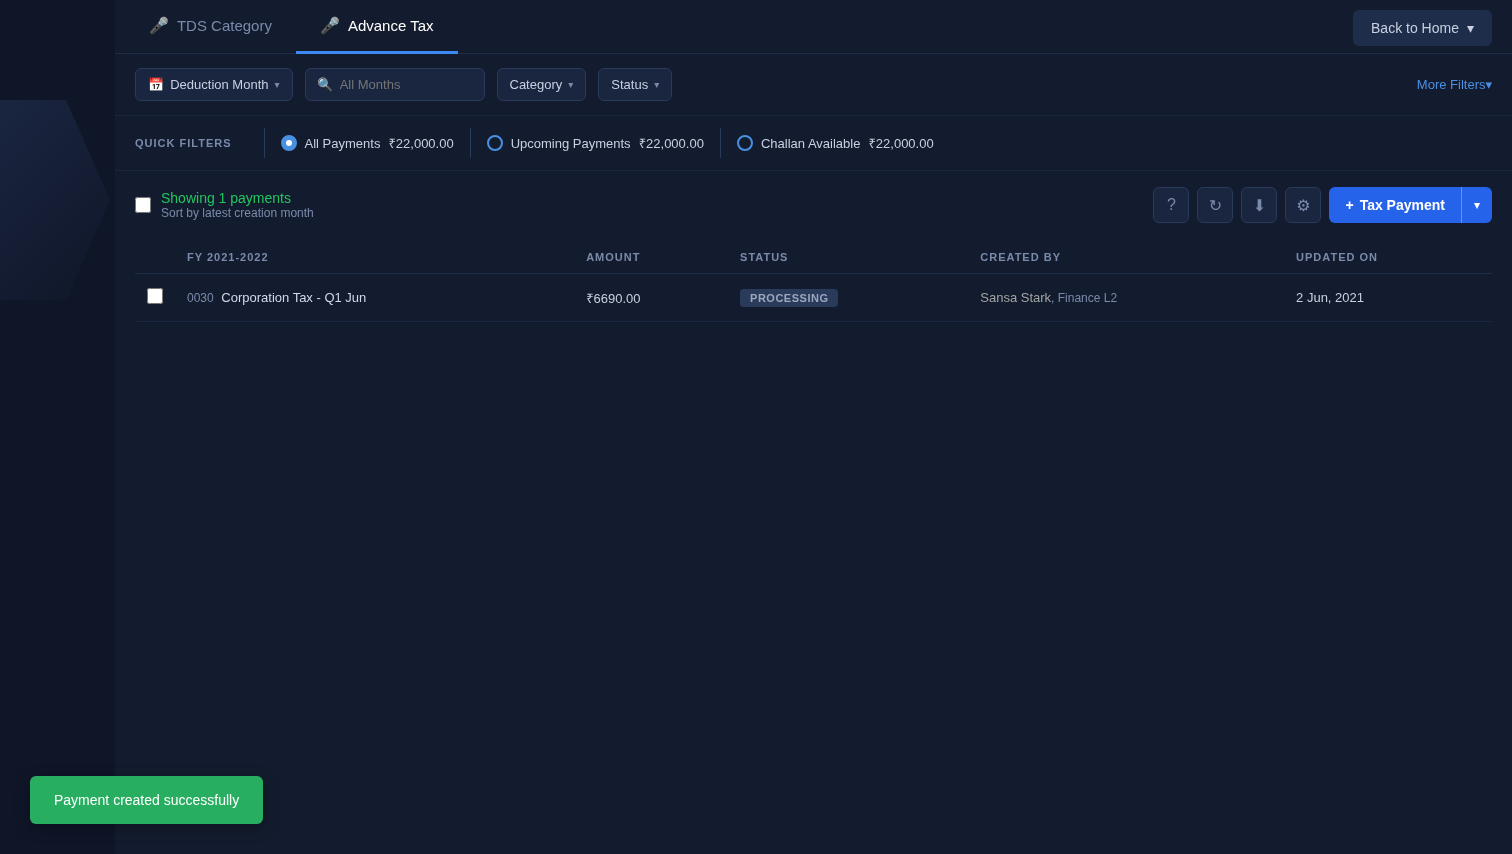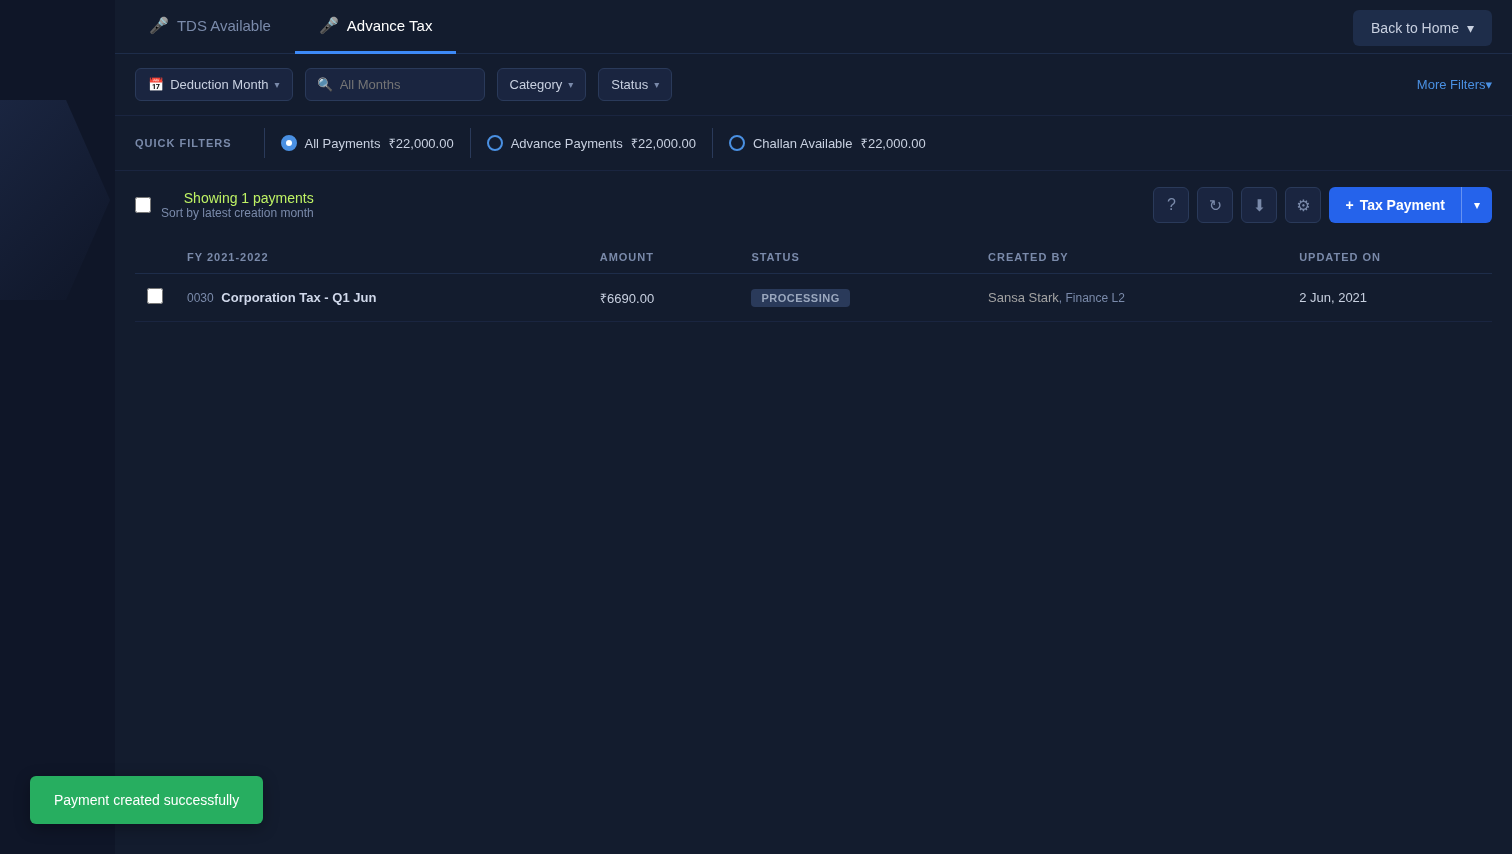--- a/index.html
+++ b/index.html
@@ -210,23 +210,22 @@
       padding: 0 20px 20px;
     }
     .table-header-row {
       display: flex;
       align-items: center;
       padding: 16px 0 8px;
       gap: 10px;
     }
     .showing-label {
       font-size: 14px;
-      color: #bef264;
+      color: #22c55e;
       font-weight: 500;
-      text-align: right;
     }
     .sort-label {
       font-size: 12px;
       color: #7a8aaa;
     }
     .toolbar-right {
       margin-left: auto;
       display: flex;
       align-items: center;
       gap: 8px;
@@ -313,21 +312,21 @@
       border-radius: 3px;
       background: transparent;
       cursor: pointer;
     }
     .row-num {
       color: #7a8aaa;
       font-size: 12px;
       margin-right: 4px;
     }
     .row-name {
-      font-weight: 700;
+      font-weight: 400;
       color: #d0d8ea;
     }
     .amount-cell {
       font-size: 13px;
     }
     .status-badge {
       display: inline-block;
       background: #2a3a5a;
       color: #9ba8be;
       border-radius: 4px;
@@ -366,21 +365,21 @@
     <span>Back to Home</span>
     <span>▾</span>
   </button>
 </div>
 
 <div class="main-container">
 
   <div class="tabs-bar">
     <div class="tab">
       <span class="tab-icon">🎤</span>
-      <span>TDS Available</span>
+      <span>TDS Category</span>
     </div>
     <div class="tab active">
       <span class="tab-icon">🎤</span>
       <span>Advance Tax</span>
     </div>
   </div>
 
   <div class="filter-bar">
     <div class="filter-dropdown">
       <span>📅</span>
@@ -412,21 +411,21 @@
     <div class="qf-item active">
       <div class="qf-radio"></div>
       <span class="qf-label">All Payments</span>
       <span class="qf-amount">₹22,000.00</span>
     </div>
 
     <span class="qf-separator"></span>
 
     <div class="qf-item">
       <div class="qf-radio"></div>
-      <span class="qf-label">Advance Payments</span>
+      <span class="qf-label">Upcoming Payments</span>
       <span class="qf-amount">₹22,000.00</span>
     </div>
 
     <span class="qf-separator"></span>
 
     <div class="qf-item">
       <div class="qf-radio"></div>
       <span class="qf-label">Challan Available</span>
       <span class="qf-amount">₹22,000.00</span>
     </div>

